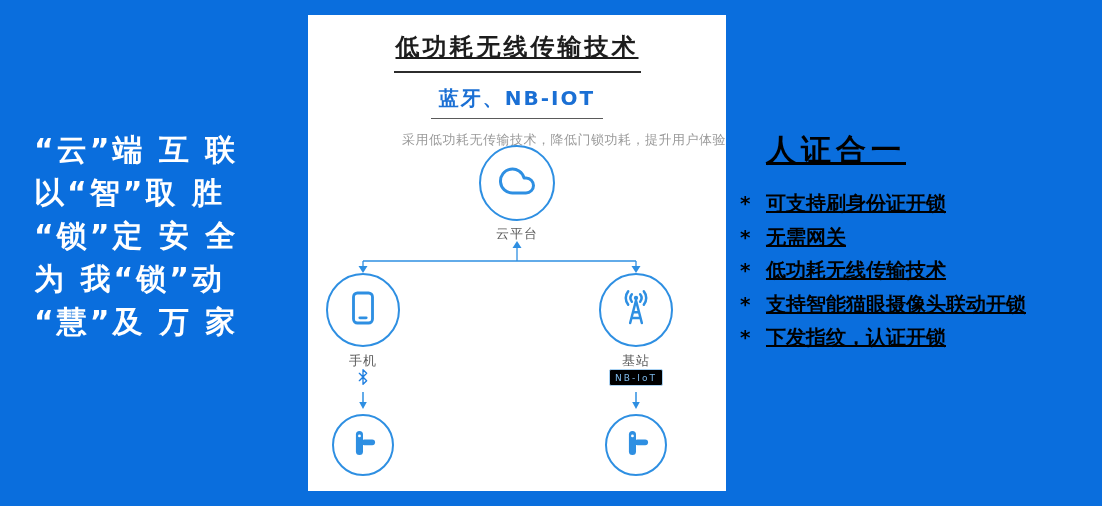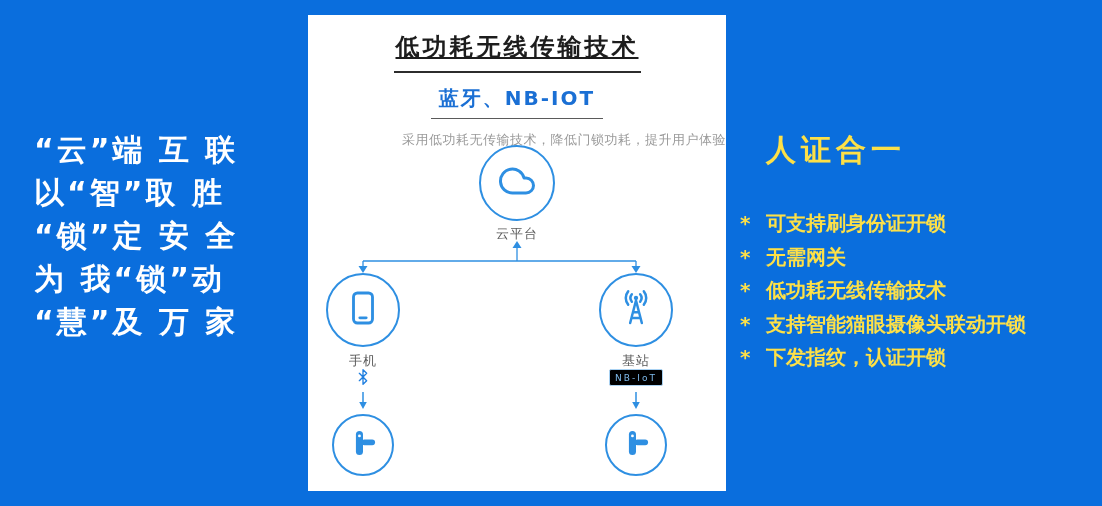--- a/index.html
+++ b/index.html
@@ -63,23 +63,23 @@
   .arrow-left { position: absolute; left: 50px;  top: 377px; }
   .nbiot-badge {
     position: absolute; left: 301px; top: 354px; width: 54px; height: 17px;
     border: 1px solid #a9d2f3; border-radius: 2px; background: #000000;
     color: #7db9ea; font-size: 9px; letter-spacing: 2px;
     display: flex; align-items: center; justify-content: center;
   }
   .arrow-right { position: absolute; left: 323px; top: 377px; }
 
   
-  .right-block { position: absolute; left: 740px; top: 130px; color: #fde047; }
+  .right-block { position: absolute; left: 740px; top: 130px; color: #000000; text-decoration: underline; }
   .right-title { font-size: 30px; font-weight: bold; letter-spacing: 5px; margin-left: 26px; }
-  .right-list  { margin-top: 36px; font-size: 20px; font-weight: bold; }
+  .right-list  { margin-top: 16px; font-size: 20px; font-weight: bold; }
   .right-item  { line-height: 33.5px; white-space: nowrap; }
   .right-item .bullet { display: inline-block; width: 26px; }
 </style>
 </head>
 <body>
 
 <div class="slogan">
   <div>“云”端 互 联</div>
   <div>以“智”取 胜</div>
   <div>“锁”定 安 全</div>

